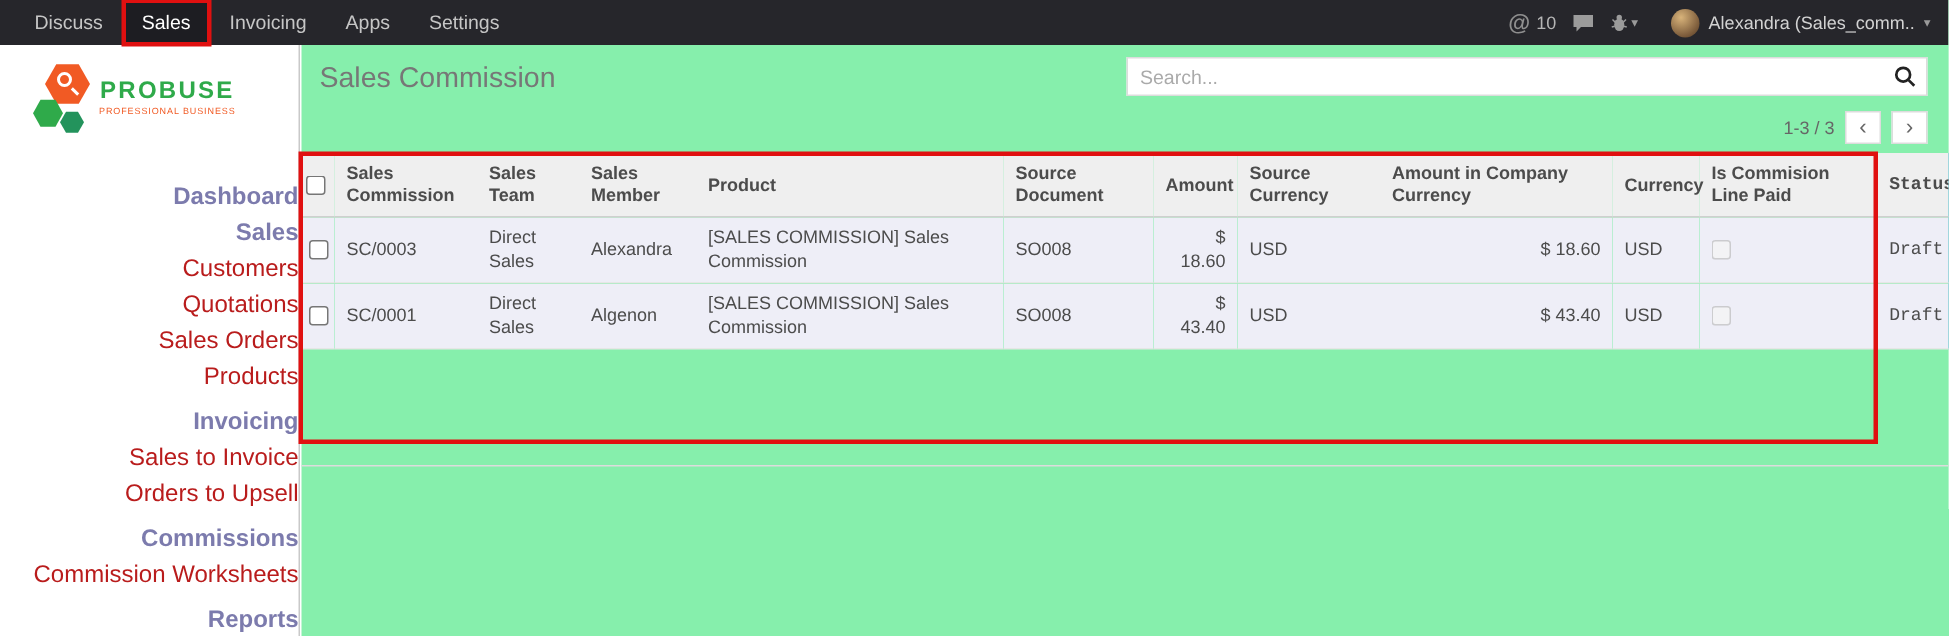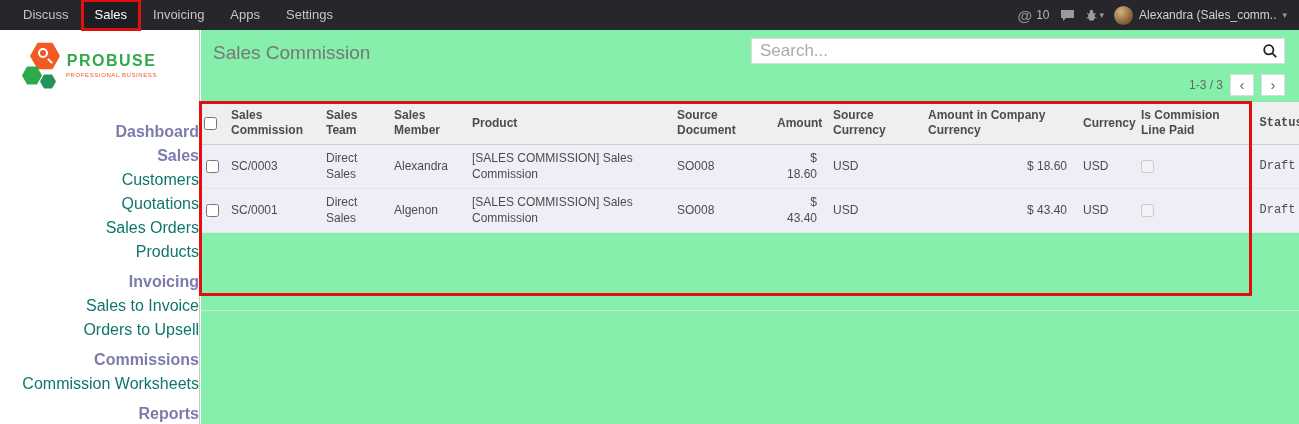--- a/index.html
+++ b/index.html
@@ -16,21 +16,21 @@
   }
   .menu { display: flex; padding-left: 10px; }
   .menu-item { padding: 0 13px; line-height: 30px; cursor: pointer; white-space: nowrap; }
   .menu-item.active { color: #fff; background: #1d1d22; outline: 3px solid #e01010; outline-offset: -2px; }
   .topbar-right { margin-left: auto; display: flex; align-items: center; gap: 10px; padding-right: 12px; font-size: 12px; color: #b5b5b5; }
   .mention-wrap { display: flex; align-items: center; gap: 4px; cursor: pointer; }
   .mention-glyph { font-size: 15px; font-weight: bold; color: #8f8f8f; }
   .bubble-icon { width: 15px; height: 13px; display: inline-block; cursor: pointer; }
   .bug-wrap { display: flex; align-items: center; gap: 2px; cursor: pointer; }
   .caret { font-size: 9px; color: #9a9a9a; }
-  .user-wrap { display: flex; align-items: center; gap: 6px; cursor: pointer; color: #d2d2d2; }
+  .user-wrap { display: flex; align-items: center; gap: 6px; cursor: pointer; color: #d2d2d2; margin-left: 12px; }
   .avatar { width: 19px; height: 19px; border-radius: 50%;
     background: radial-gradient(circle at 35% 30%, #d8b37a, #7a5a3a 70%, #4e3a26); }
 
   
   .sidebar { position: absolute; top: 30px; left: 0; width: 200px; bottom: 0; background: #fff; border-right: 1px solid #c9c9c9; }
   .logo { height: 90px; position: relative; padding: 14px 0 0 30px; }
   .hex { position: absolute; }
   .hex-orange { left: 30px; top: 12px; width: 30px; height: 28px; background: #f15a24;
     clip-path: polygon(25% 3%, 75% 3%, 100% 50%, 75% 97%, 25% 97%, 0 50%); }
   .hex-green  { left: 22px; top: 36px; width: 20px; height: 19px; background: #2faa4a;
@@ -39,28 +39,28 @@
     clip-path: polygon(25% 3%, 75% 3%, 100% 50%, 75% 97%, 25% 97%, 0 50%); }
   .mag { position: absolute; left: 38px; top: 18px; width: 10px; height: 10px; border: 2px solid #fff; border-radius: 50%; }
   .mag::after { content: ""; position: absolute; width: 2px; height: 6px; background: #fff; left: 9px; top: 8px; transform: rotate(-45deg); }
   .logo-text { position: absolute; left: 66px; top: 22px; text-align: center; }
   .logo-title { color: #2faa4a; font-weight: bold; font-size: 16px; letter-spacing: 1.5px; }
   .logo-sub { display: block; color: #f15a24; font-size: 6px; letter-spacing: 0.6px; margin-top: 2px; }
 
   .nav { font-size: 16px; text-align: right; }
   .s-head { color: #7c7bad; font-weight: bold; padding: 3px 0 3px 10px; margin-top: 6px; cursor: pointer; }
   .s-head.no-gap { margin-top: 0; }
-  .s-item { color: #0f766e; padding: 3px 0 3px 22px; cursor: pointer; }
+  .s-item { color: #b91c1c; padding: 3px 0 3px 22px; cursor: pointer; }
   .s-item.selected { background: #8f8ec1; color: #1e1e46; outline: 3px solid #e01010; outline-offset: -1px; }
 
   
   .main { position: absolute; top: 30px; left: 201px; right: 0; bottom: 0; background: #86efac; }
   .page-title { position: absolute; left: 12px; top: 12px; font-size: 19px; color: #777; }
   .search-box { position: absolute; top: 8px; right: 14px; width: 534px; height: 26px; border: 1px solid #dcdcdc; background: #fff; display: flex; align-items: center; }
-  .search-input { flex: 1; border: none; outline: none; padding: 0 8px; font-size: 17px; color: #444; font-family: inherit; background: transparent; }
+  .search-input { flex: 1; border: none; outline: none; padding: 0 8px; font-size: 13px; color: #444; font-family: inherit; background: transparent; }
   .search-input::placeholder { color: #aaa; }
   .search-icon { display: flex; padding-right: 6px; cursor: pointer; }
   .pager { position: absolute; top: 44px; right: 14px; display: flex; align-items: center; gap: 7px; color: #666; font-size: 12px; }
   .pager-btn { width: 24px; height: 22px; border: 1px solid #dcdcdc; background: #fff; color: #666; font-size: 15px; line-height: 18px; cursor: pointer; font-family: inherit; }
 
   
   .listview { position: absolute; top: 72px; left: 0; width: 1098px; border-collapse: collapse; table-layout: fixed; font-size: 12px; color: #4c4c4c; }
   .listview th { background: #efefef; font-weight: bold; text-align: left; padding: 6px 8px; border-bottom: 1px solid #cfcfcf; vertical-align: middle; line-height: 1.25; }
   .listview td { padding: 6px 8px; vertical-align: middle; border-bottom: 1px solid #e6e6e6; line-height: 1.3; overflow: hidden; }
   .listview tr.odd td { background: #eeeef7; }

